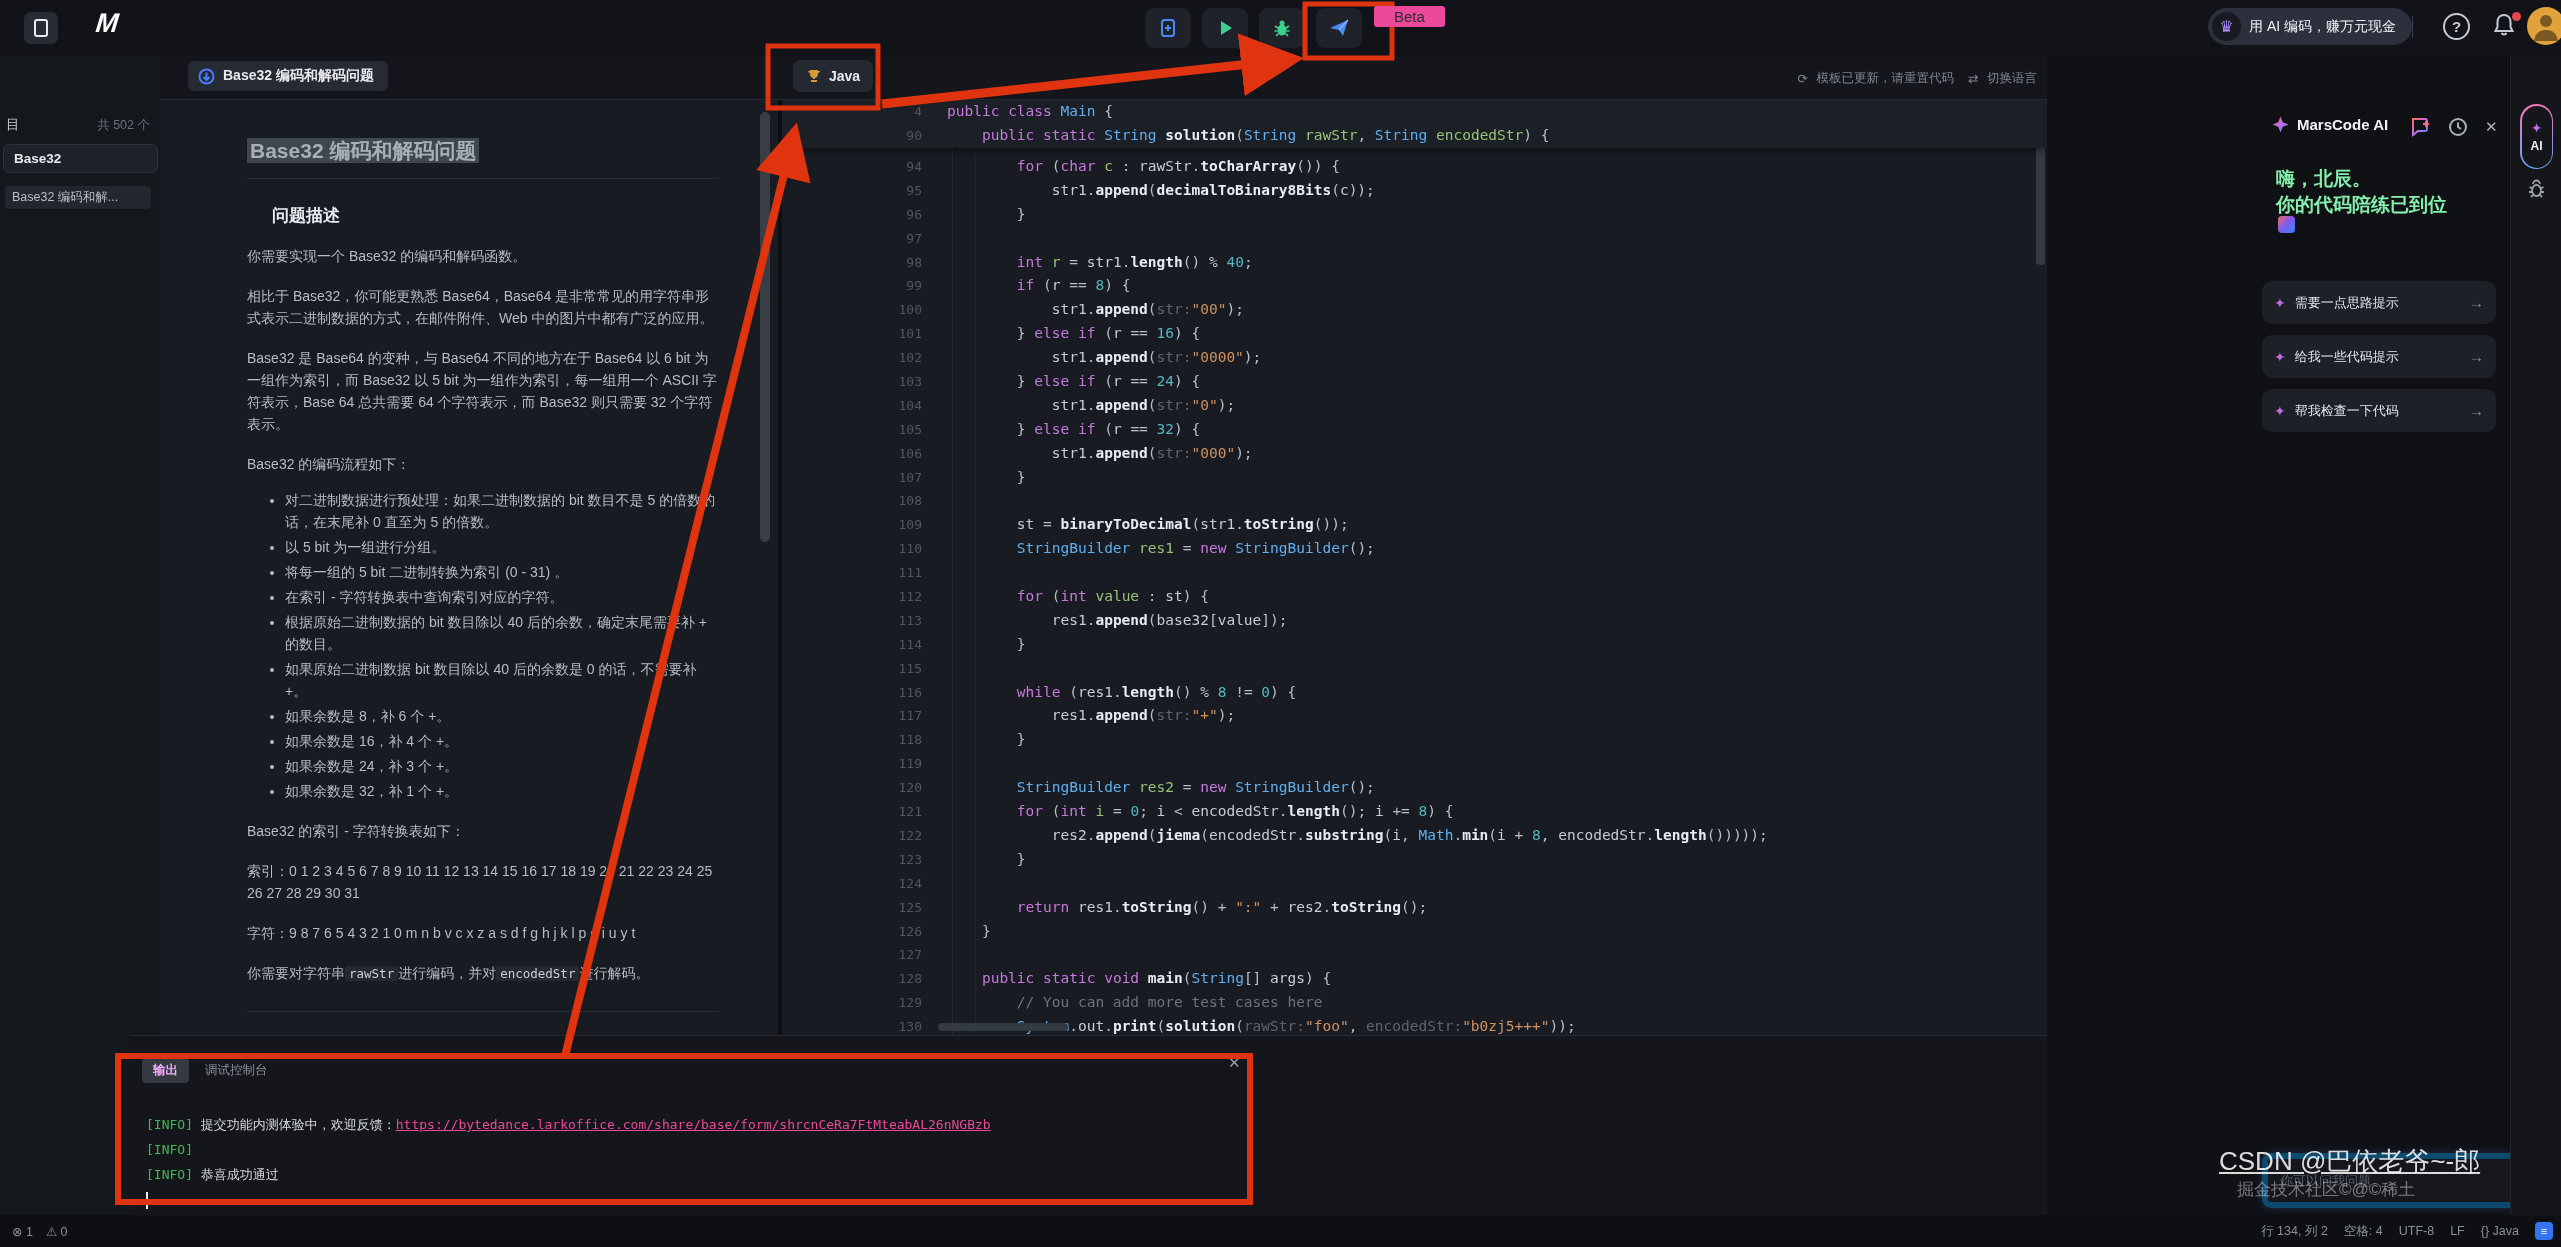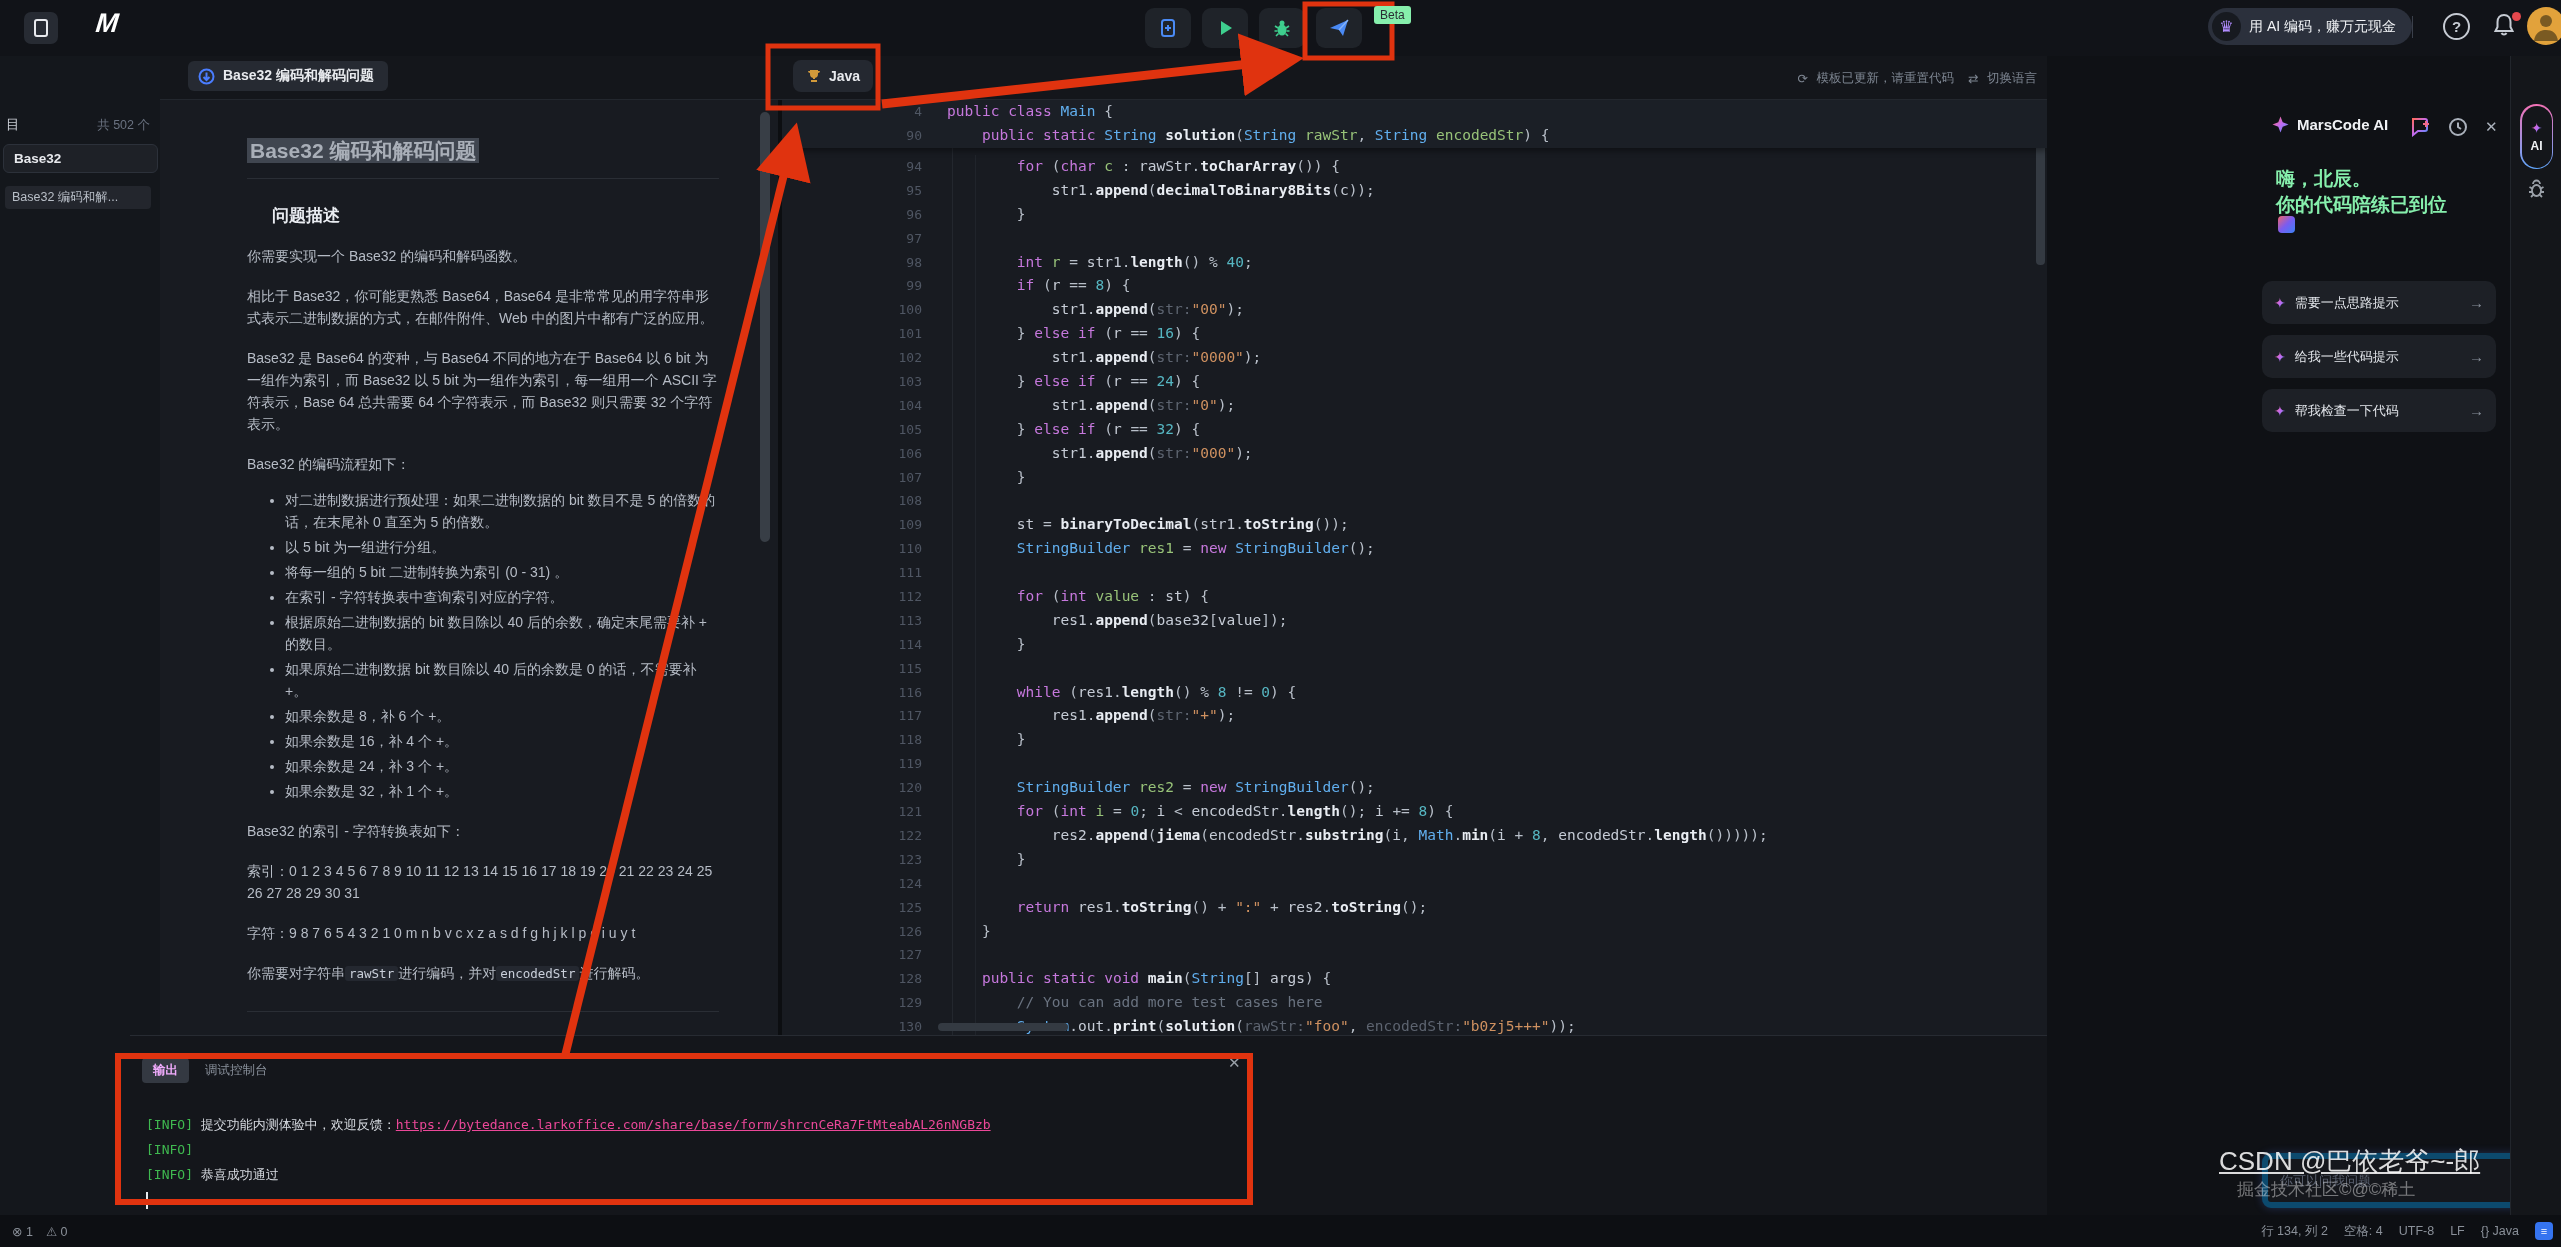--- a/index.html
+++ b/index.html
@@ -120,22 +120,22 @@
   
   .st-left { margin-left:12px; display:flex; gap:13px; align-items:center; }
   .st-right { position:absolute; right:8px; display:flex; gap:16px; align-items:center; }
   .st-blue { width:18px; height:18px; background:#3574f0; border-radius:4px;
     display:flex; align-items:center; justify-content:center; color:#fff; font-size:11px; }
   
   .wm1 { left:2237px; top:1178px; font-size:17px; color:rgba(255,255,255,.42); z-index:40; white-space:nowrap; }
   .wm2 { left:2219px; top:1144px; font-size:26px; color:rgba(255,255,255,.85); z-index:40; white-space:nowrap;text-decoration:underline; }
   
   #anno { left:0; top:0; width:2561px; height:1247px; z-index:50; pointer-events:none; }
-  .beta-chip { left:1374px; top:6px; background:#86efac; color:#2a2e33; font-size:12px;
-    border-radius:3px; padding:2px 6px; z-index:51; }
+  .beta-chip { left:1374px; top:6px; background:#ec4899; color:#2a2e33; font-size:15px;
+    border-radius:3px; padding:2px 20px; z-index:51; }
 </style>
 </head>
 <body>
 
 <div id="topbar" class="abs">
   <div class="abs logo-chip">
       <div class="doc"></div>
     </div>
   <div class="abs m-logo">M</div>
 

